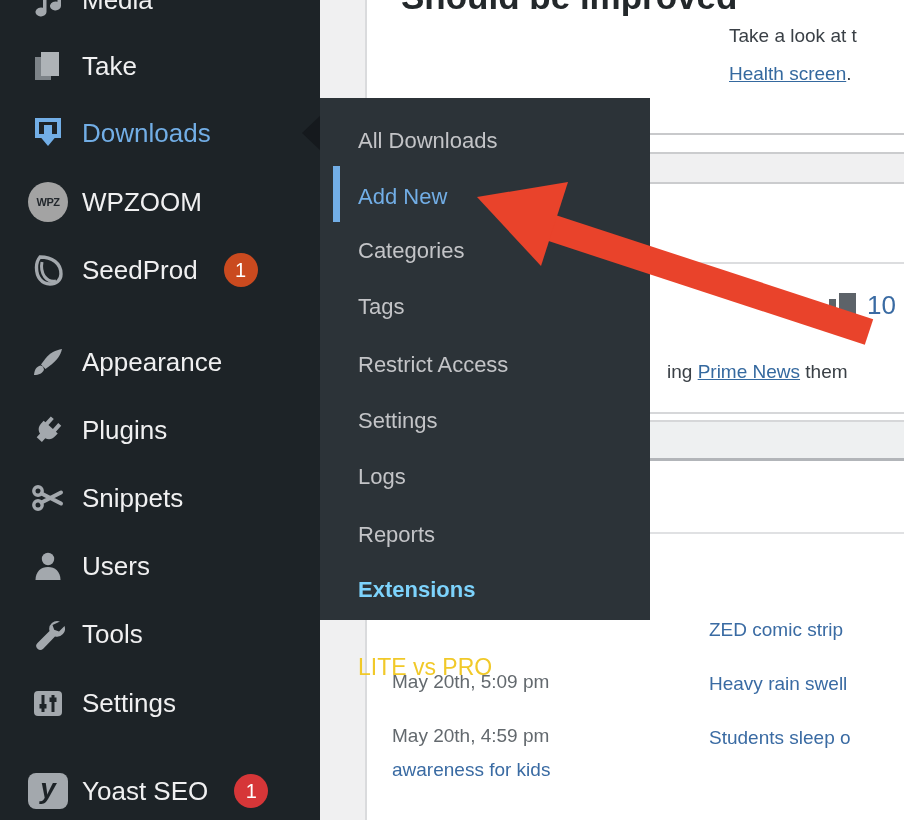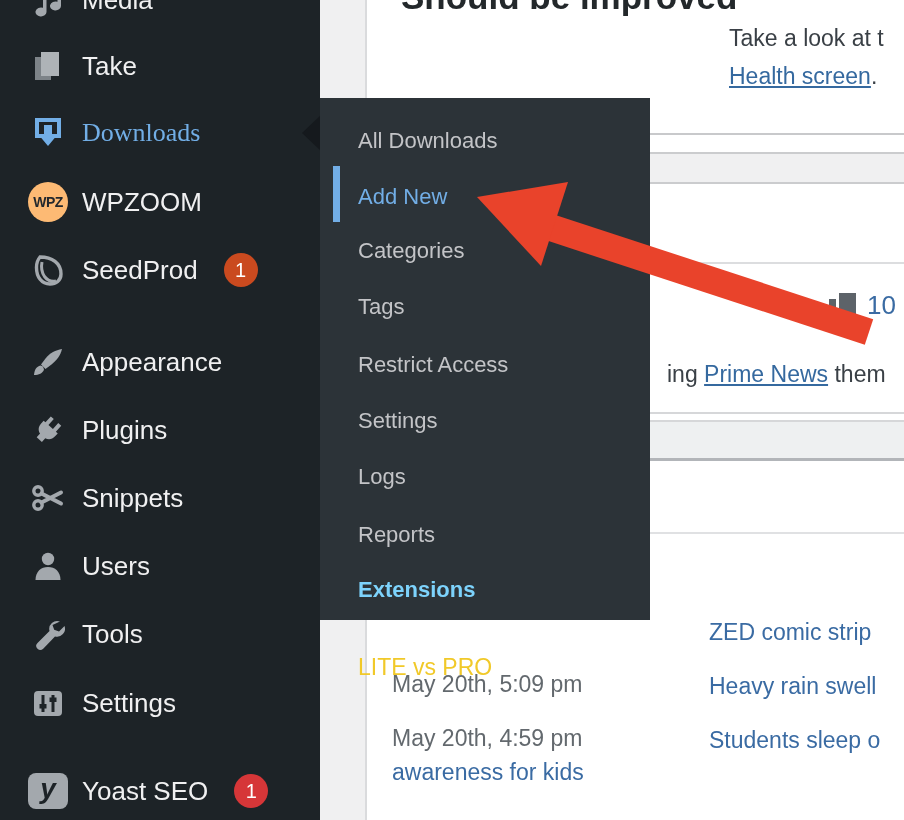--- a/index.html
+++ b/index.html
@@ -5,47 +5,47 @@
   html,body{margin:0;padding:0;}
   body{font-family:"Liberation Sans", sans-serif; background:#f0f0f1;}
   #stage{position:relative;width:904px;height:820px;overflow:hidden;background:#f0f0f1;}
 
   
   #sidebar{position:absolute;left:0;top:0;width:320px;height:820px;background:#1d2327;z-index:2;}
   .s-item{position:absolute;left:0;width:320px;height:56px;display:flex;align-items:center;
           padding-left:28px;box-sizing:border-box;gap:14px;color:#f0f0f1;font-size:26px;cursor:pointer;}
   .s-item .ico{width:40px;height:40px;display:flex;align-items:center;justify-content:center;flex:none;}
   .s-item .lbl{white-space:nowrap;}
-  .s-item.blue{color:#72aee6;font-family:Liberation Serif, serif;}
+  .s-item.blue{color:#72aee6;}
   .badge{margin-left:12px;width:34px;height:34px;border-radius:50%;display:flex;align-items:center;
          justify-content:center;font-size:20px;color:#fff;flex:none;}
   .badge.orange{background:#ca4a1f;}
   .badge.red{background:#d63638;}
-  .wpz-circle{width:40px;height:40px;border-radius:50%;background:#fdba74;color:#23282d;
-              display:flex;align-items:center;justify-content:center;font-size:14px;font-weight:700;letter-spacing:-.5px;}
+  .wpz-circle{width:40px;height:40px;border-radius:50%;background:#a3a3a3;color:#23282d;
+              display:flex;align-items:center;justify-content:center;font-size:11px;font-weight:700;letter-spacing:-.5px;}
   .yoast-sq{width:40px;height:36px;border-radius:8px;background:#a3a8ad;color:#1d2327;display:flex;
             align-items:center;justify-content:center;font-size:28px;font-weight:700;font-style:italic;padding-bottom:4px;box-sizing:border-box;}
 
   
   #flyout{position:absolute;left:320px;top:98px;width:330px;height:522px;background:#2c3338;z-index:3;}
   .f-item{position:absolute;left:38px;height:32px;display:flex;align-items:center;font-size:22px;
           color:#c3c4c7;white-space:nowrap;cursor:pointer;}
   .f-item.current{color:#72aee6;}
   .f-item.ext{color:#7dd3fc;font-weight:700;}
   .f-item.lite{color:#f1c929;font-weight:500;font-size:23px;}
   #flyout-bar{position:absolute;left:13px;top:68px;width:7px;height:56px;background:#72aee6;}
   #flyout-notch{position:absolute;left:302px;top:114px;width:0;height:0;z-index:3;
     border-right:20px solid #15191d;border-top:19px solid transparent;border-bottom:19px solid transparent;}
 
   
   #content{position:absolute;left:365px;top:0;width:539px;height:820px;background:#fff;overflow:hidden;
            z-index:1;border-left:2px solid #dadbdd;box-sizing:border-box;}
   .abs{position:absolute;white-space:nowrap;}
   #heading{left:34px;top:-23px;font-size:35px;font-weight:700;color:#23282b;}
-  .body-txt{font-size:23px;color:#3a4046;text-align:right;}
+  .body-txt{font-size:19px;color:#3a4046;text-align:right;}
   a.link{color:#35699f;text-decoration:underline;cursor:pointer;}
   .title-link{color:#3a6ba3;cursor:pointer;}
   .date-txt{color:#63696e;}
   .hline{position:absolute;left:0;right:0;height:2px;}
   .band{position:absolute;left:0;right:0;box-sizing:border-box;}
   #band1{top:152px;height:32px;background:#f0f0f1;border-top:2px solid #cbccce;border-bottom:2px solid #cbccce;}
   #band2{top:420px;height:41px;background:#eef0f1;border-top:2px solid #d6d7d9;border-bottom:3px solid #b2b5b9;}
   #count10{left:500px;top:290px;font-size:26px;color:#3a6ba3;}
 
   

